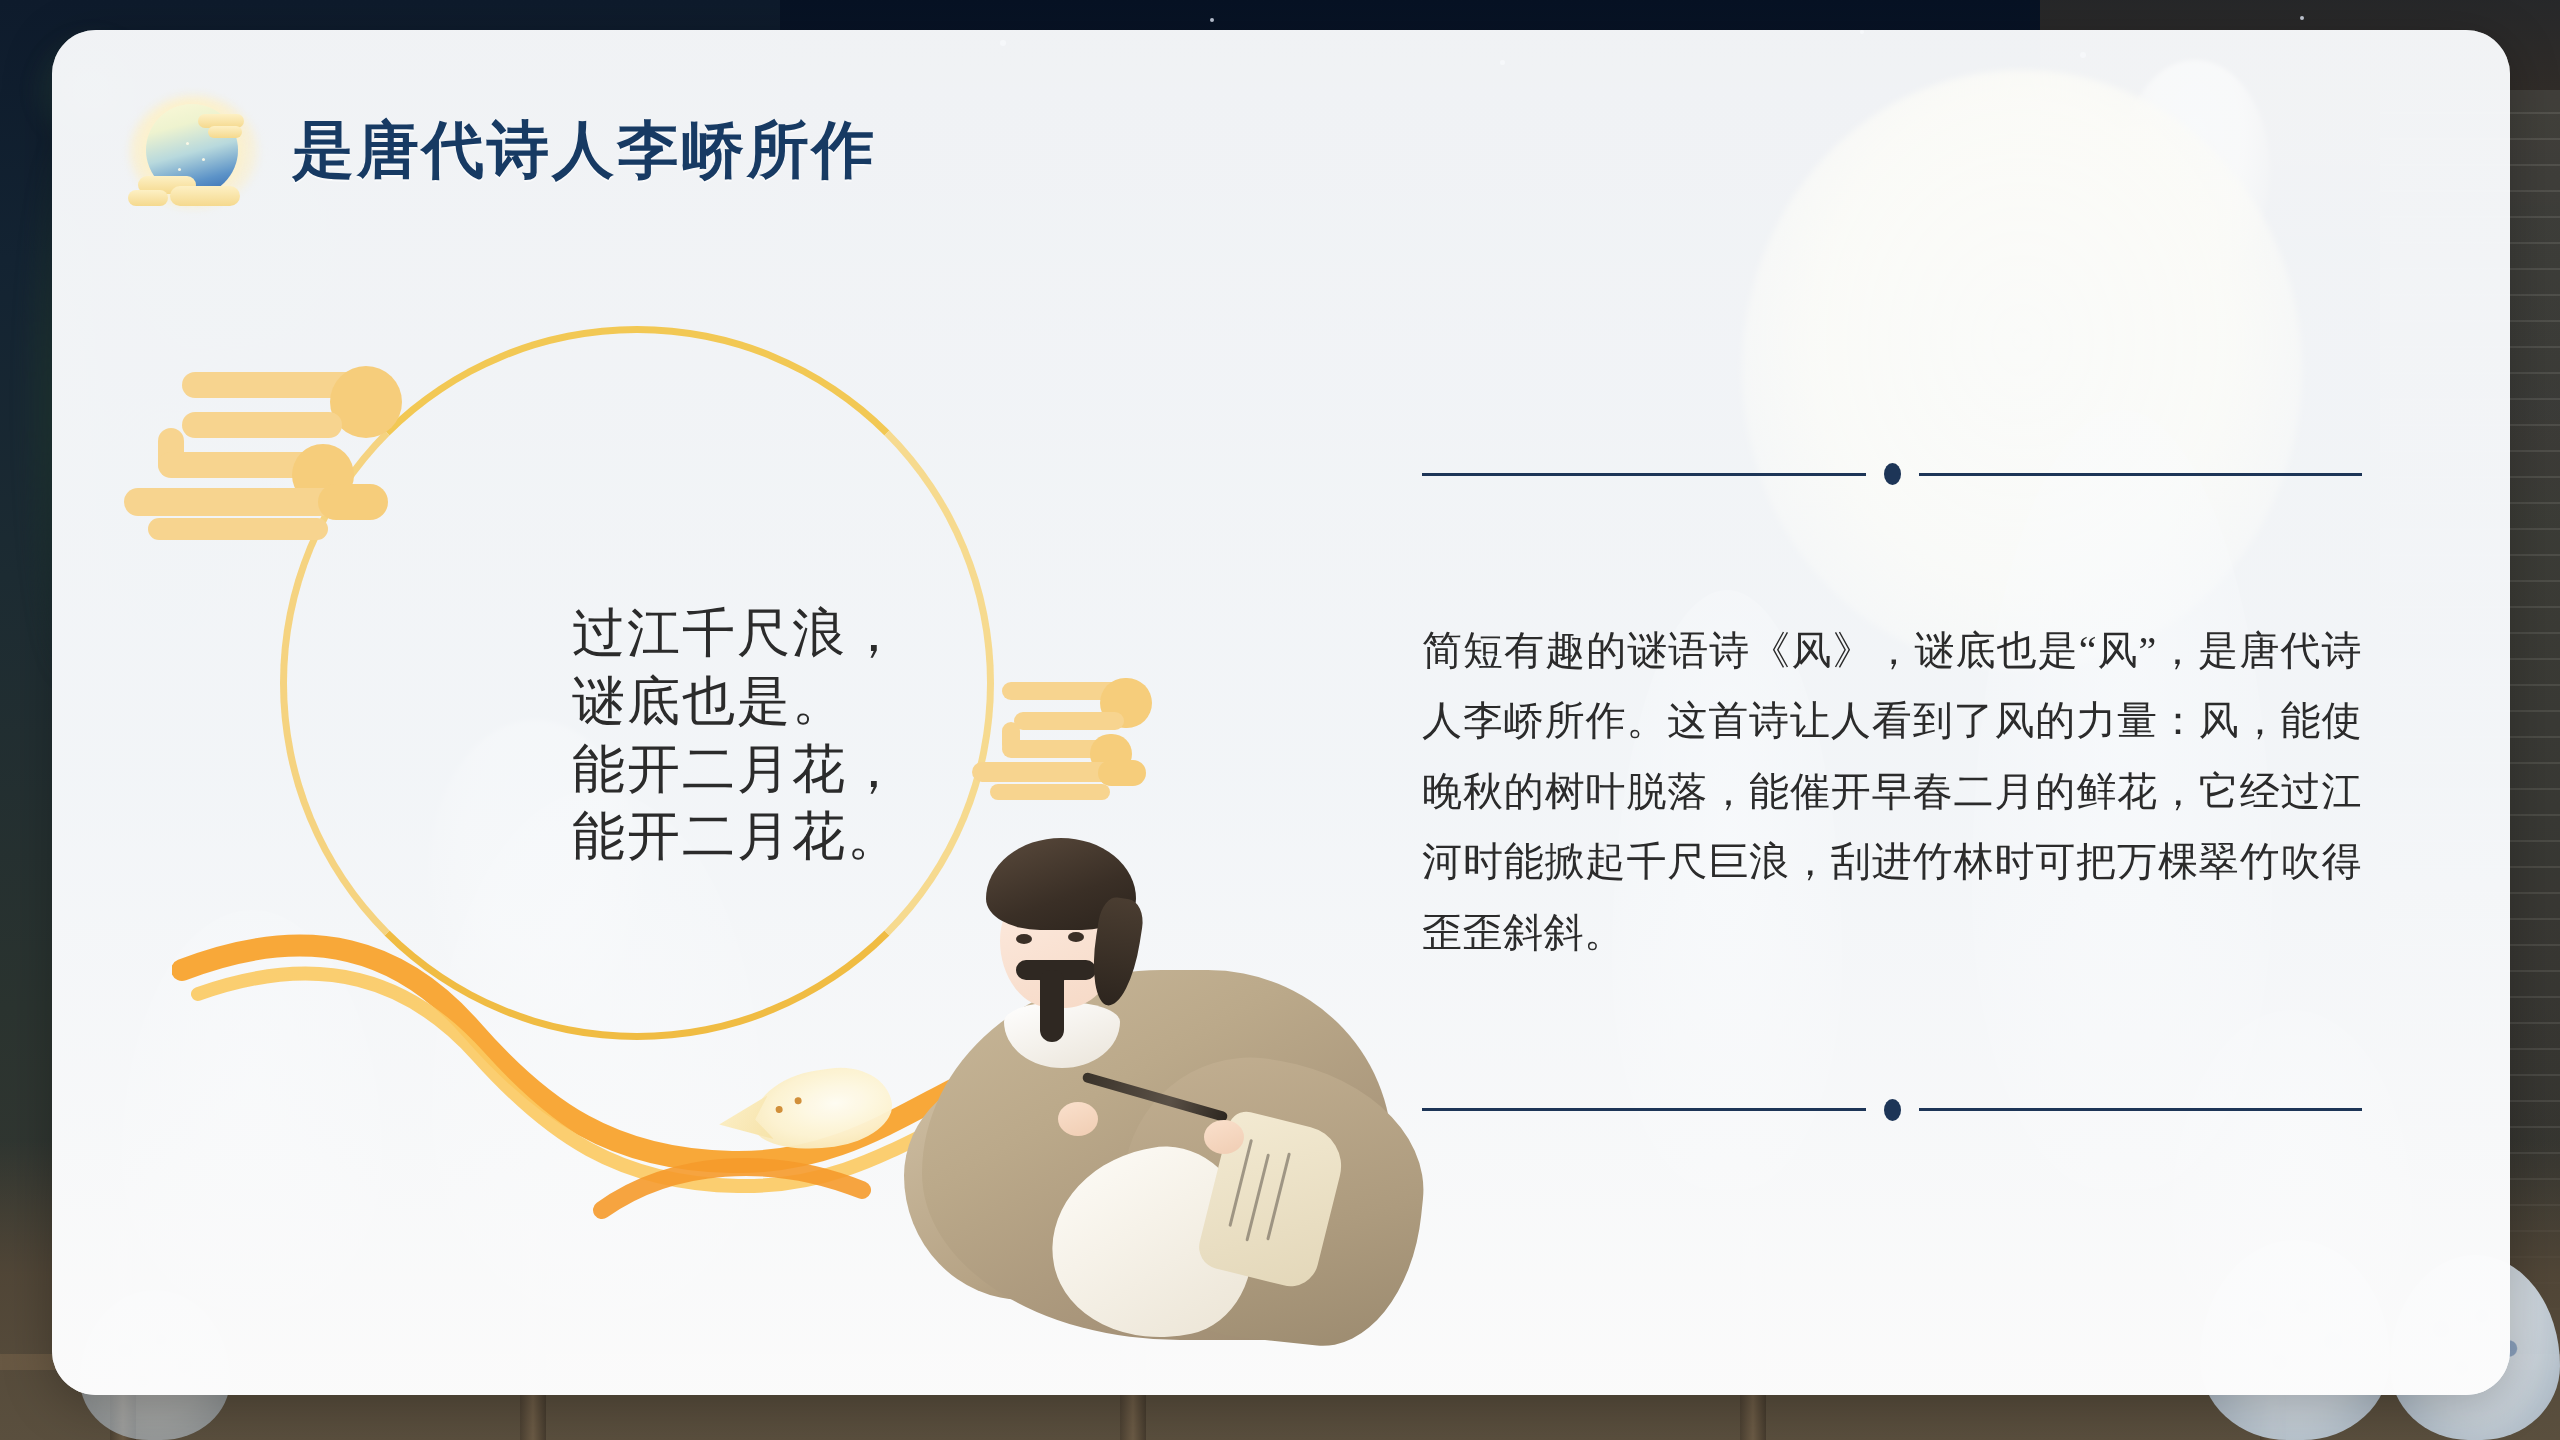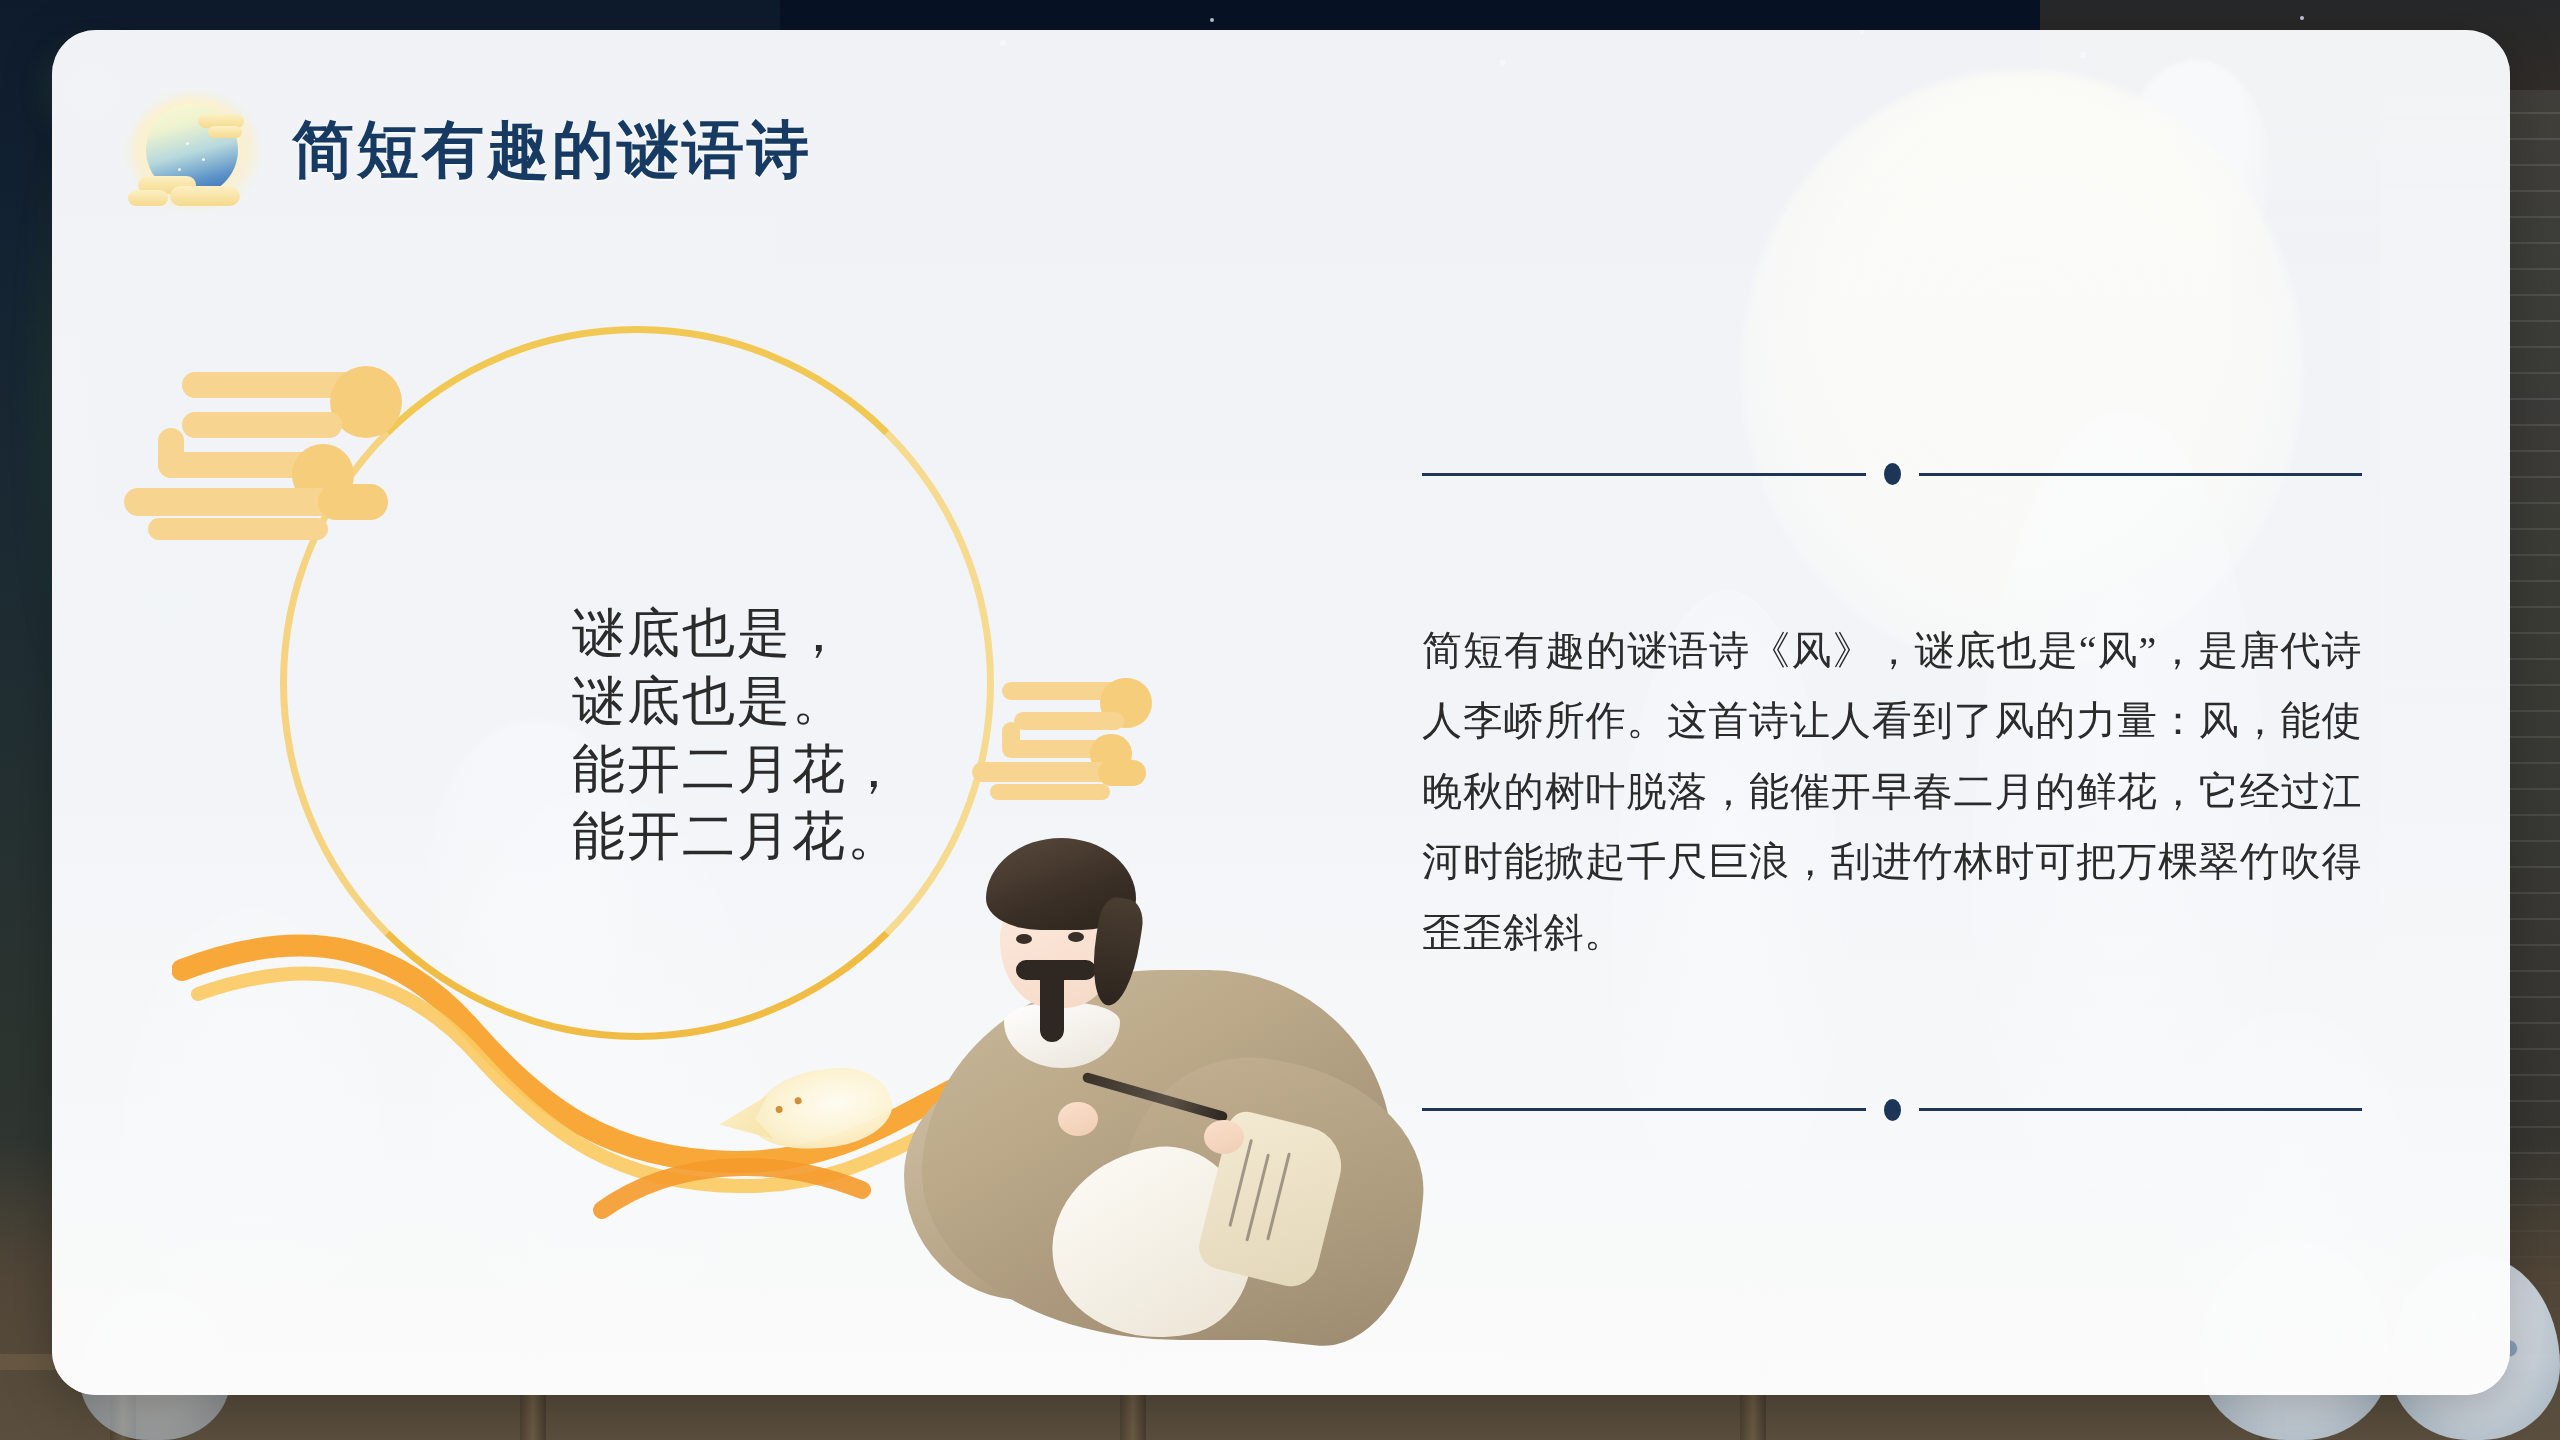--- a/index.html
+++ b/index.html
@@ -332,21 +332,21 @@
     <path d="M26 84 C 150 40, 238 70, 306 146 C 376 224, 446 274, 566 276 C 666 278, 726 236, 806 198" fill="none" stroke="#fbc961" stroke-width="14" stroke-linecap="round" opacity=".9"></path>
     <path d="M430 300 C 500 250, 600 244, 690 280" fill="none" stroke="#f59a2b" stroke-width="18" stroke-linecap="round" opacity=".9"></path>
   </svg>
 
   <div class="koi">
     <span class="eye" style="left:24px;top:30px;"></span>
     <span class="eye" style="left:44px;top:24px;"></span>
   </div>
 
   <div class="poem">
-    <div>谜底也是，</div>
+    <div>过江千尺浪，</div>
     <div>谜底也是。</div>
     <div>能开二月花，</div>
     <div>能开二月花。</div>
   </div>
 
   <div class="poet">
     <div class="sleeve"></div>
     <div class="robe"></div>
     <div class="robe2"></div>
     <div class="inner-white"></div>
@@ -377,21 +377,21 @@
       <div class="spark" style="left:62px;top:52px;"></div>
       <div class="spark" style="left:78px;top:68px;"></div>
       <div class="spark" style="left:54px;top:78px;"></div>
       <div class="spark" style="left:90px;top:44px;"></div>
       <div class="cld" style="left:74px;top:24px;width:46px;height:14px;"></div>
       <div class="cld" style="left:84px;top:36px;width:34px;height:12px;"></div>
       <div class="cld" style="left:14px;top:86px;width:58px;height:18px;"></div>
       <div class="cld" style="left:46px;top:96px;width:70px;height:20px;"></div>
       <div class="cld" style="left:4px;top:100px;width:40px;height:16px;"></div>
     </div>
-    <div class="title-text">简短有趣的谜语诗</div>
+    <div class="title-text">是唐代诗人李峤所作</div>
   </div>
 
   <div id="right">
     <div class="divider">
       <span class="ln"></span>
       <span class="dot"></span>
       <span class="ln"></span>
     </div>
     <div class="explain">简短有趣的谜语诗《风》，谜底也是“风”，是唐代诗人李峤所作。这首诗让人看到了风的力量：风，能使晚秋的树叶脱落，能催开早春二月的鲜花，它经过江河时能掀起千尺巨浪，刮进竹林时可把万棵翠竹吹得歪歪斜斜。</div>
     <div class="divider">

